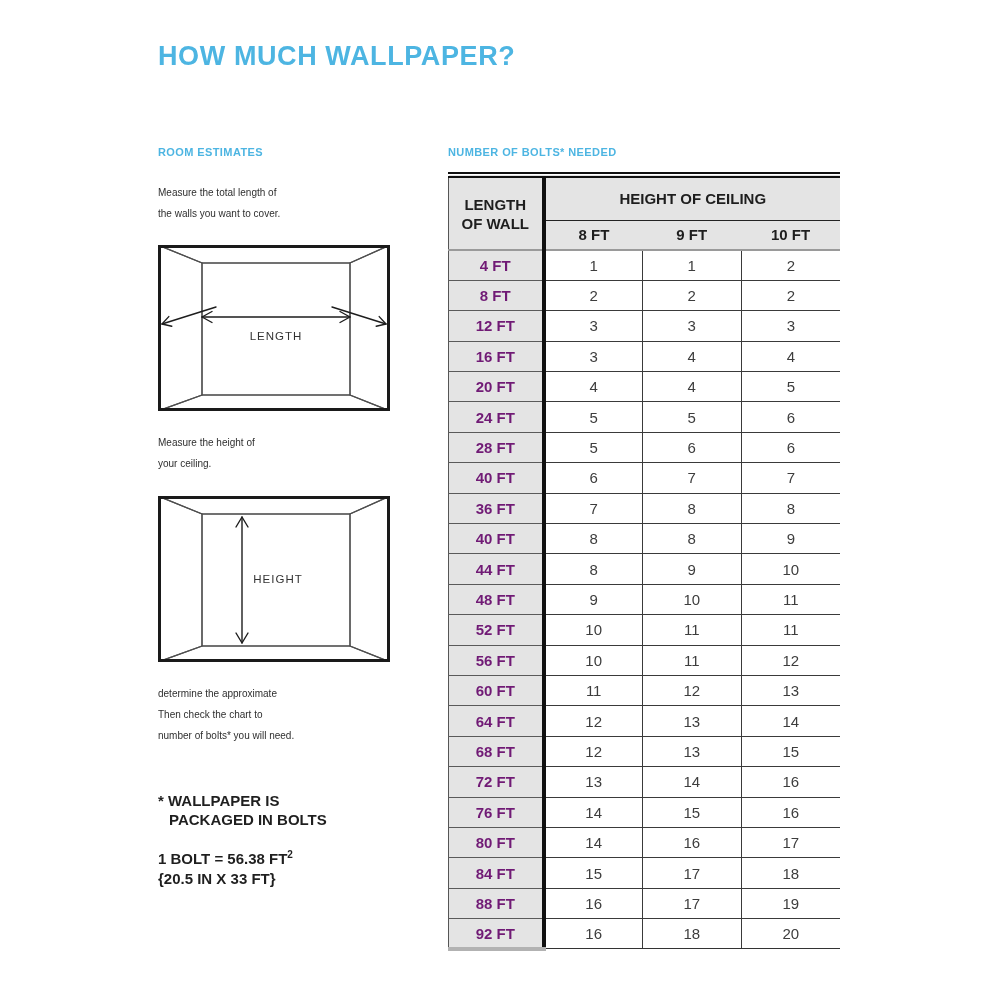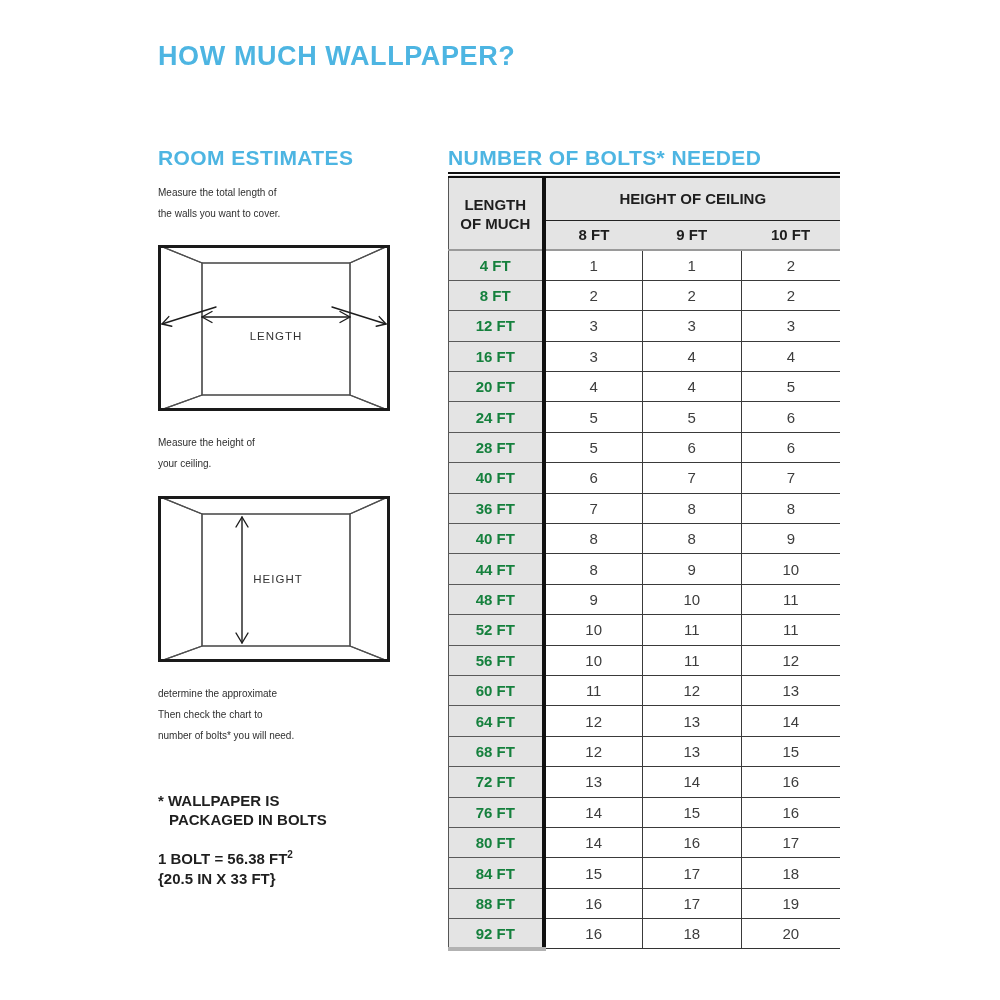--- a/index.html
+++ b/index.html
@@ -5,21 +5,21 @@
   * { margin:0; padding:0; box-sizing:border-box; }
   html,body { background:#ffffff; }
   body { width:1000px; height:1000px; position:relative; font-family:"Liberation Sans", sans-serif; color:#2e2e2e; }
 
   .page-title {
     position:absolute; left:158px; top:41px;
     font-size:27px; font-weight:700; letter-spacing:0.6px; color:#4db5e2;
   }
   .section-label {
     position:absolute; top:146px;
-    font-size:21px; font-weight:700; letter-spacing:0.4px; color:#4db5e2;
+    font-size:11px; font-weight:700; letter-spacing:0.4px; color:#4db5e2;
   }
   #room-estimates-label { left:158px; }
   #bolts-needed-label { left:448px; width:392px; text-align:left; }
 
   .para {
     position:absolute; left:158px;
     font-size:10px; line-height:21px; color:#2f2f2f;
   }
   #step1-text { top:182px; }
   #step2-text { top:432px; }
@@ -51,21 +51,21 @@
   .bolts-table thead th { background:#e4e4e4; font-weight:700; color:#1e1e1e; }
   th.corner-cell {
     width:95px; line-height:19px;
     border-left:1.2px solid #555; border-right:4px solid #101010;
     border-bottom:2.5px solid #9a9a9a;
   }
   th.group-cell { height:45px; border-bottom:1.4px solid #222; }
   tr.sub-header th { height:30px; border-bottom:2.5px solid #9a9a9a; width:99px; }
   .bolts-table tbody tr { height:30.4px; }
   .bolts-table tbody th {
-    background:#e4e4e4; font-weight:700; color:#15803d;
+    background:#e4e4e4; font-weight:700; color:#701a75;
     border-left:1.2px solid #555; border-right:4px solid #101010;
     border-bottom:1.1px solid #5a5a5a;
   }
   .bolts-table tbody td {
     background:#ffffff; color:#3d3d3d;
     border-bottom:1.1px solid #3a3a3a;
   }
   .bolts-table tbody td + td { border-left:1.3px solid #3a3a3a; }
   .bolts-table tbody tr:last-child th { border-bottom:4px solid #b2b2b2; }
   .bolts-table tbody tr:last-child td { border-bottom:1.5px solid #333; }
@@ -146,21 +146,21 @@
   <div class="footnote" id="footnote-size">
     <div><span>1 BOLT = 56.38 FT</span><sup>2</sup></div>
     <div>{20.5 IN X 33 FT}</div>
   </div>
 
   <table class="bolts-table">
     <thead>
       <tr>
         <th class="corner-cell" rowspan="2">
           <div>LENGTH</div>
-          <div>OF MUCH</div>
+          <div>OF WALL</div>
         </th>
         <th class="group-cell" colspan="3">HEIGHT OF CEILING</th>
       </tr>
       <tr class="sub-header">
         <th>8 FT</th>
         <th>9 FT</th>
         <th>10 FT</th>
       </tr>
     </thead>
     <tbody>

